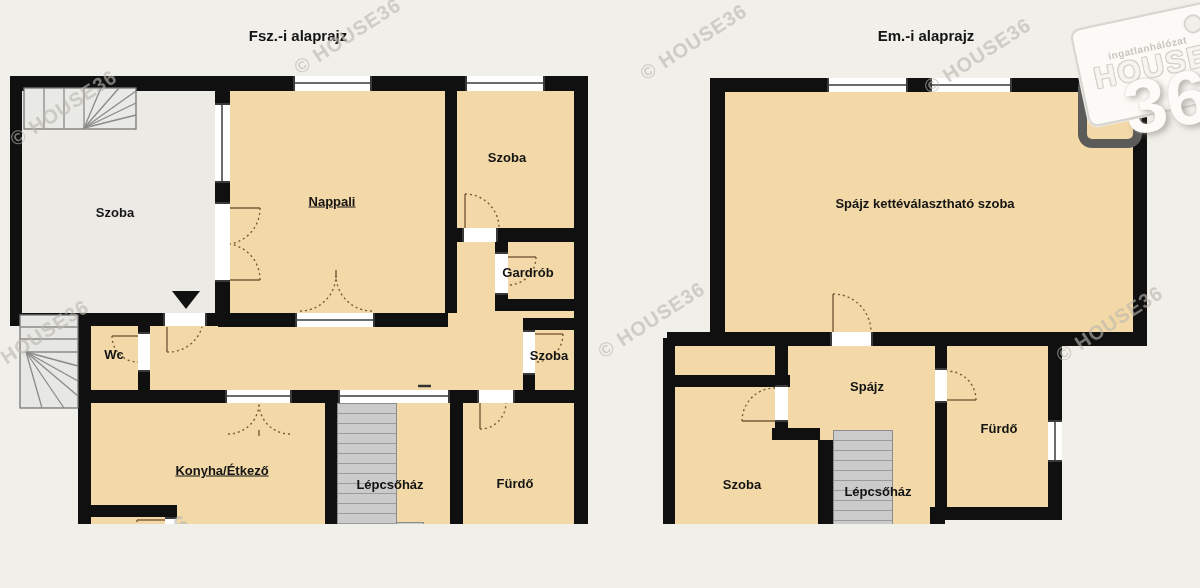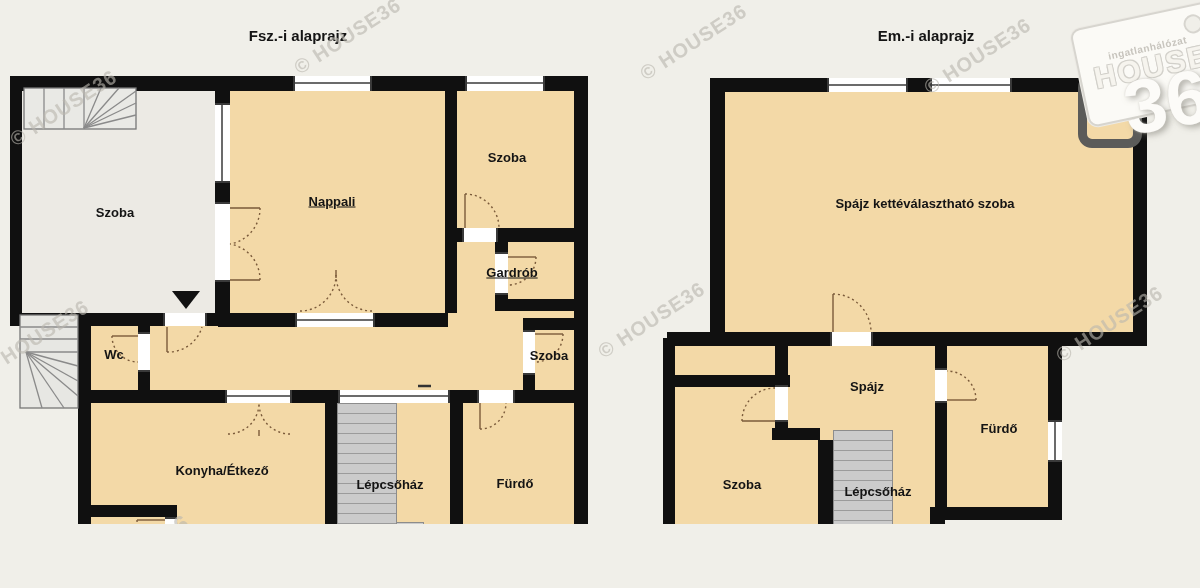--- a/index.html
+++ b/index.html
@@ -205,24 +205,24 @@
 
     <path d="M418 386 h13" stroke="#333" stroke-width="2.5"></path>
   </svg>
 
   <div class="lbl title" style="left:298px;top:35px;">Fsz.-i alaprajz</div>
   <div class="lbl title" style="left:926px;top:35px;">Em.-i alaprajz</div>
 
   <div class="lbl" style="left:115px;top:212px;">Szoba</div>
   <div class="lbl" style="left:332px;top:201px;text-decoration:underline;">Nappali</div>
   <div class="lbl" style="left:507px;top:157px;">Szoba</div>
-  <div class="lbl" style="left:512px;top:272px;text-decoration:underline;">Gardrób</div>
+  <div class="lbl" style="left:528px;top:272px;">Gardrób</div>
   <div class="lbl" style="left:114px;top:354px;">Wc</div>
   <div class="lbl" style="left:549px;top:355px;">Szoba</div>
-  <div class="lbl" style="left:222px;top:470px;">Konyha/Étkező</div>
+  <div class="lbl" style="left:222px;top:470px;text-decoration:underline;">Konyha/Étkező</div>
   <div class="lbl" style="left:390px;top:484px;">Lépcsőház</div>
   <div class="lbl" style="left:515px;top:483px;">Fürdő</div>
   <div class="lbl" style="left:129px;top:540px;">Előtér</div>
 
   <div class="lbl" style="left:925px;top:203px;">Spájz kettéválasztható szoba</div>
   <div class="lbl" style="left:867px;top:386px;">Spájz</div>
   <div class="lbl" style="left:999px;top:428px;">Fürdő</div>
   <div class="lbl" style="left:742px;top:484px;">Szoba</div>
   <div class="lbl" style="left:878px;top:491px;">Lépcsőház</div>
 

